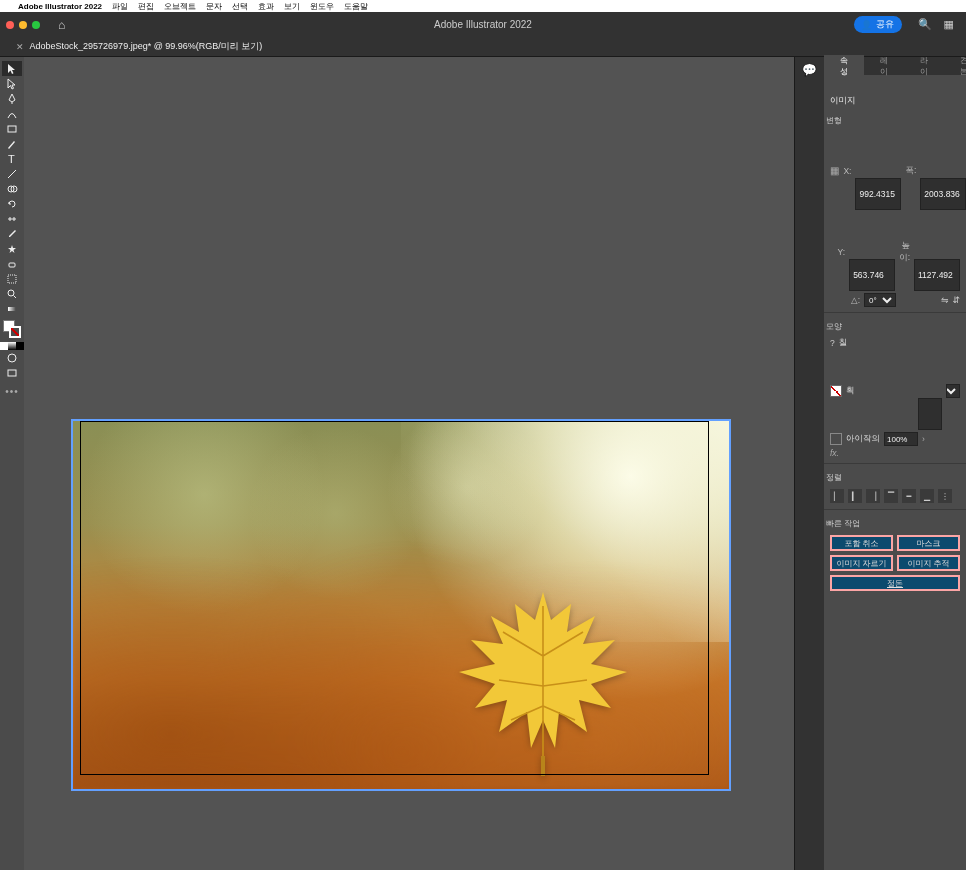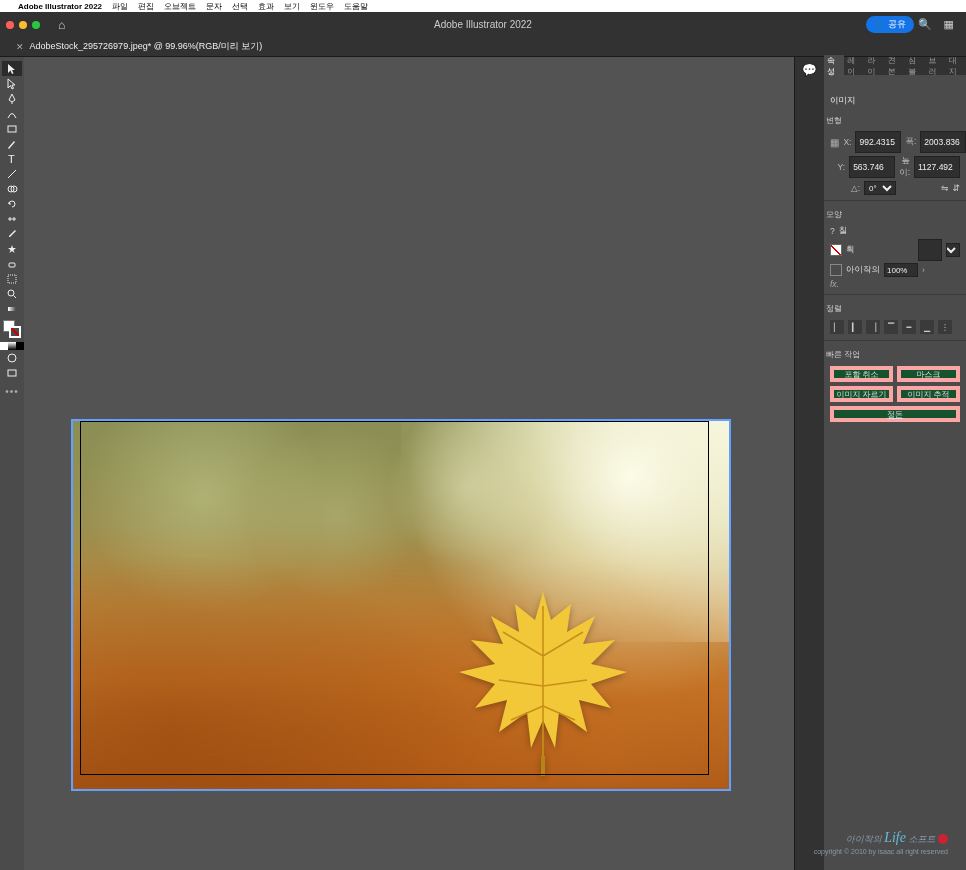--- a/index.html
+++ b/index.html
@@ -12,21 +12,21 @@
 
 
 .window-chrome { height: 25px; background: #323232; display: flex; align-items: center; padding: 0 6px; position: relative; }
 .traffic { display: flex; gap: 5px; margin-right: 12px; }
 .traffic span { width: 8px; height: 8px; border-radius: 50%; display: block; }
 .traffic .close { background: #ff5f57; }
 .traffic .min { background: #febc2e; }
 .traffic .max { background: #28c840; }
 .home-icon { color: #ccc; font-size: 12px; margin-left: 6px; }
 .window-title { position: absolute; left: 50%; transform: translateX(-50%); color: #ccc; font-size: 10px; }
-.share-btn { position: absolute; right: 52px; background: #1473e6; color: #fff; border-radius: 10px; padding: 2px 8px; font-size: 9px; display: flex; align-items: center; gap: 3px; }
+.share-btn { position: absolute; right: 64px; background: #1473e6; color: #fff; border-radius: 10px; padding: 2px 8px; font-size: 9px; display: flex; align-items: center; gap: 3px; }
 .search-ico { position: absolute; right: 34px; color: #ccc; font-size: 11px; }
 .grid-ico { position: absolute; right: 12px; color: #ccc; font-size: 11px; }
 
 
 .doc-tab-bar { height: 20px; background: #323232; display: flex; align-items: center; padding-left: 6px; border-bottom: 1px solid #1a1a1a; }
 .doc-tab { display: flex; align-items: center; gap: 6px; color: #eee; font-size: 9px; padding: 0 10px; }
 .doc-tab .close-x { color: #aaa; font-size: 9px; }
 
 
 .workspace { display: flex; height: calc(100% - 57px); }
@@ -63,34 +63,34 @@
 .sunray { position:absolute; top:0; right:0; width:50%; height:60%;
   background: linear-gradient(225deg, rgba(255,255,235,0.85) 0%, rgba(255,250,200,0.1) 50%, transparent 70%);
   pointer-events:none; }
 
 .right-gutter { width: 30px; background: #323232; border-left: 1px solid #1a1a1a; display:flex; flex-direction:column; align-items:center; padding-top:6px; gap:8px; }
 .right-gutter .comment-ico { color:#999; font-size:12px; }
 
 
 .props { width: 142px; background: #4b4b4b; color: #ddd; font-size: 9px; display: flex; flex-direction: column; }
 .props-tabs { display: flex; height: 18px; background: #323232; align-items: center; font-size: 8px; }
-.props-tabs span { padding: 0 3px; color: #999; }
+.props-tabs span { padding: 0 16px; color: #999; }
 .props-tabs span.active { color: #fff; background: #4b4b4b; }
 .props .section-label { padding: 20px 6px 4px 6px; color: #eee; font-size: 8.5px; }
 .props .subtitle { padding: 4px 2px; font-size: 8px; color: #ccc; }
 .props .row { display: flex; align-items: center; padding: 1px 6px; gap: 4px; font-size: 8.5px; }
 .props .row label { color: #bbb; width: 14px; text-align: right; }
-.props input.num { width: 46px; height: 22px; background: #2f2f2f; border: 1px solid #222; color: #eee; font-size: 8.5px; padding: 0 3px; }
+.props input.num { width: 46px; height: 32px; background: #2f2f2f; border: 1px solid #222; color: #eee; font-size: 8.5px; padding: 0 3px; margin-top: 47px; }
 .props select.num { width: 32px; height: 14px; background: #2f2f2f; border: 1px solid #222; color: #eee; font-size: 8px; }
 .props .link-ico { color: #aaa; font-size: 10px; }
 .props .sep { height: 1px; background: #3a3a3a; margin: 4px 0; }
 .props .align-row { display: flex; gap: 4px; padding: 2px 6px; }
 .props .align-row .ab { width: 14px; height: 14px; background: #3a3a3a; display:flex; align-items:center; justify-content:center; color:#ccc; font-size:8px; }
 .props .btn-row { display: flex; gap: 4px; padding: 2px 6px; }
-.props .pbtn { flex: 1; height: 16px; background: #14532d; border: 4px solid #fca5a5; color: #ddd; font-size: 8px; display:flex; align-items:center; justify-content:center; }
+.props .pbtn { flex: 1; height: 16px; background: #0c4a6e; border: 2px solid #fca5a5; color: #ddd; font-size: 8px; display:flex; align-items:center; justify-content:center; }
 .props .pbtn.full { width: 100%; text-decoration: underline; }
 .props .opacity-in { width: 34px; height: 14px; background: #2f2f2f; border: 1px solid #222; color:#eee; font-size:8px; padding:0 2px; }
 .props .stroke-sw { width:12px; height:12px; background:#fff; border:1px solid #666; position:relative; }
 .props .stroke-sw::after { content:""; position:absolute; inset:0; background:linear-gradient(45deg, transparent 45%, #c00 45%, #c00 55%, transparent 55%); }
 
 .watermark { position:absolute; right:18px; bottom:14px; color:#8899aa; font-size:9px; text-align:right; font-style:italic; line-height:1.3; }
 .watermark .life { color:#6bd; font-family: cursive; font-size:14px; }
 .watermark .dot { display:inline-block; width:10px; height:10px; background:#c23; border-radius:50%; vertical-align:middle; }
 .watermark .cr { color:#8899aa; font-size:7px; font-style:normal; }
 </style>
@@ -358,22 +358,15 @@
     </div>
     <div class="btn-row">
       <span class="pbtn">이미지 자르기</span>
       <span class="pbtn">이미지 추적</span>
     </div>
     <div class="btn-row">
       <span class="pbtn full">정돈</span>
     </div>
 
     <div style="flex:1"></div>
-    <div class="watermark">
-      <div>
-        <span>아이작의 </span><span class="life">Life</span><span> 소프트</span>
-        <span class="dot"></span>
-      </div>
-      <div class="cr">copyright © 2010 by isaac all right reserved</div>
-    </div>
   </div>
 
 </div>
 
 </body></html>

